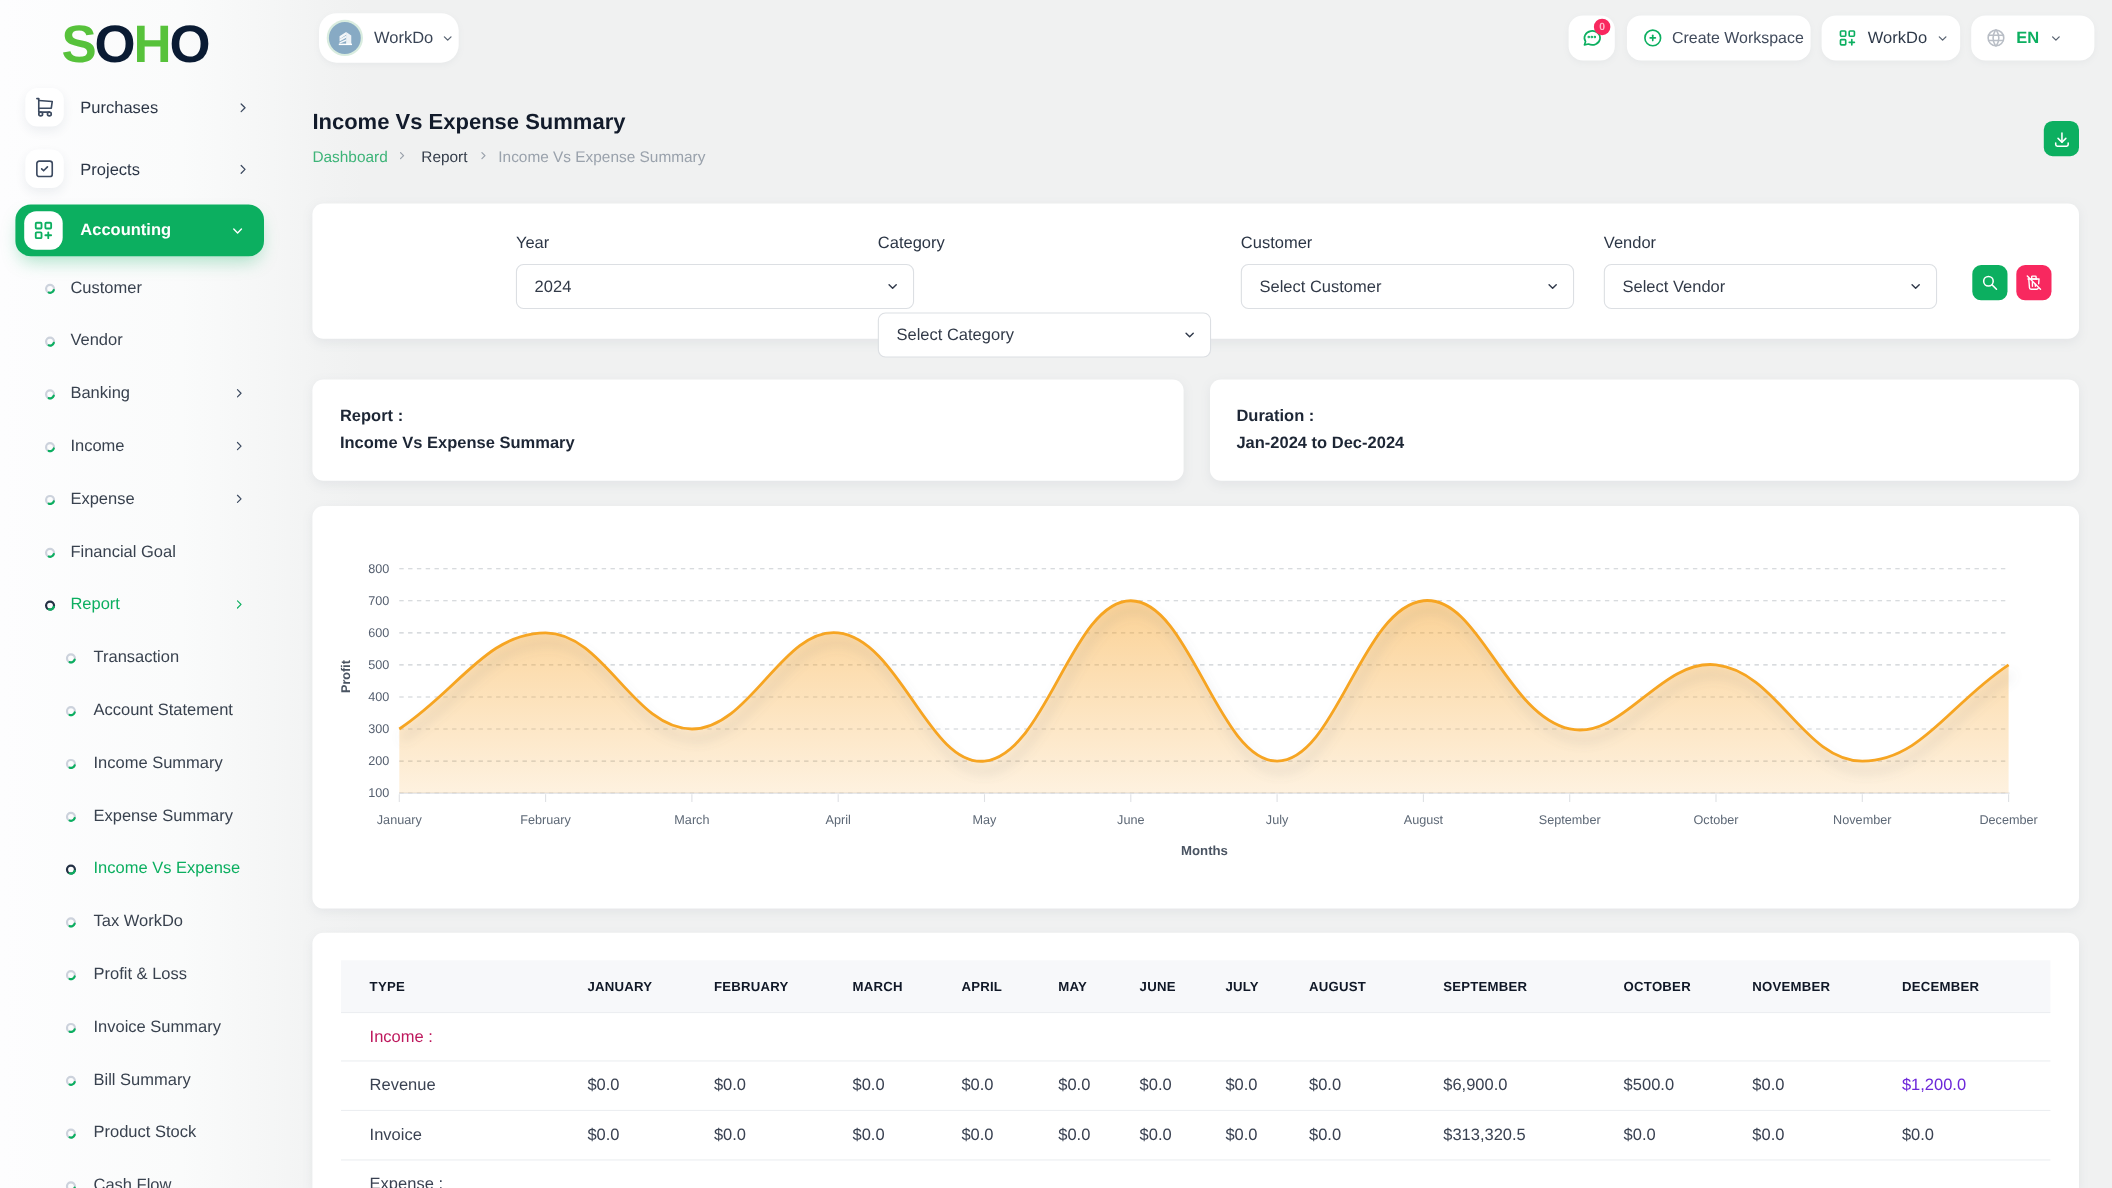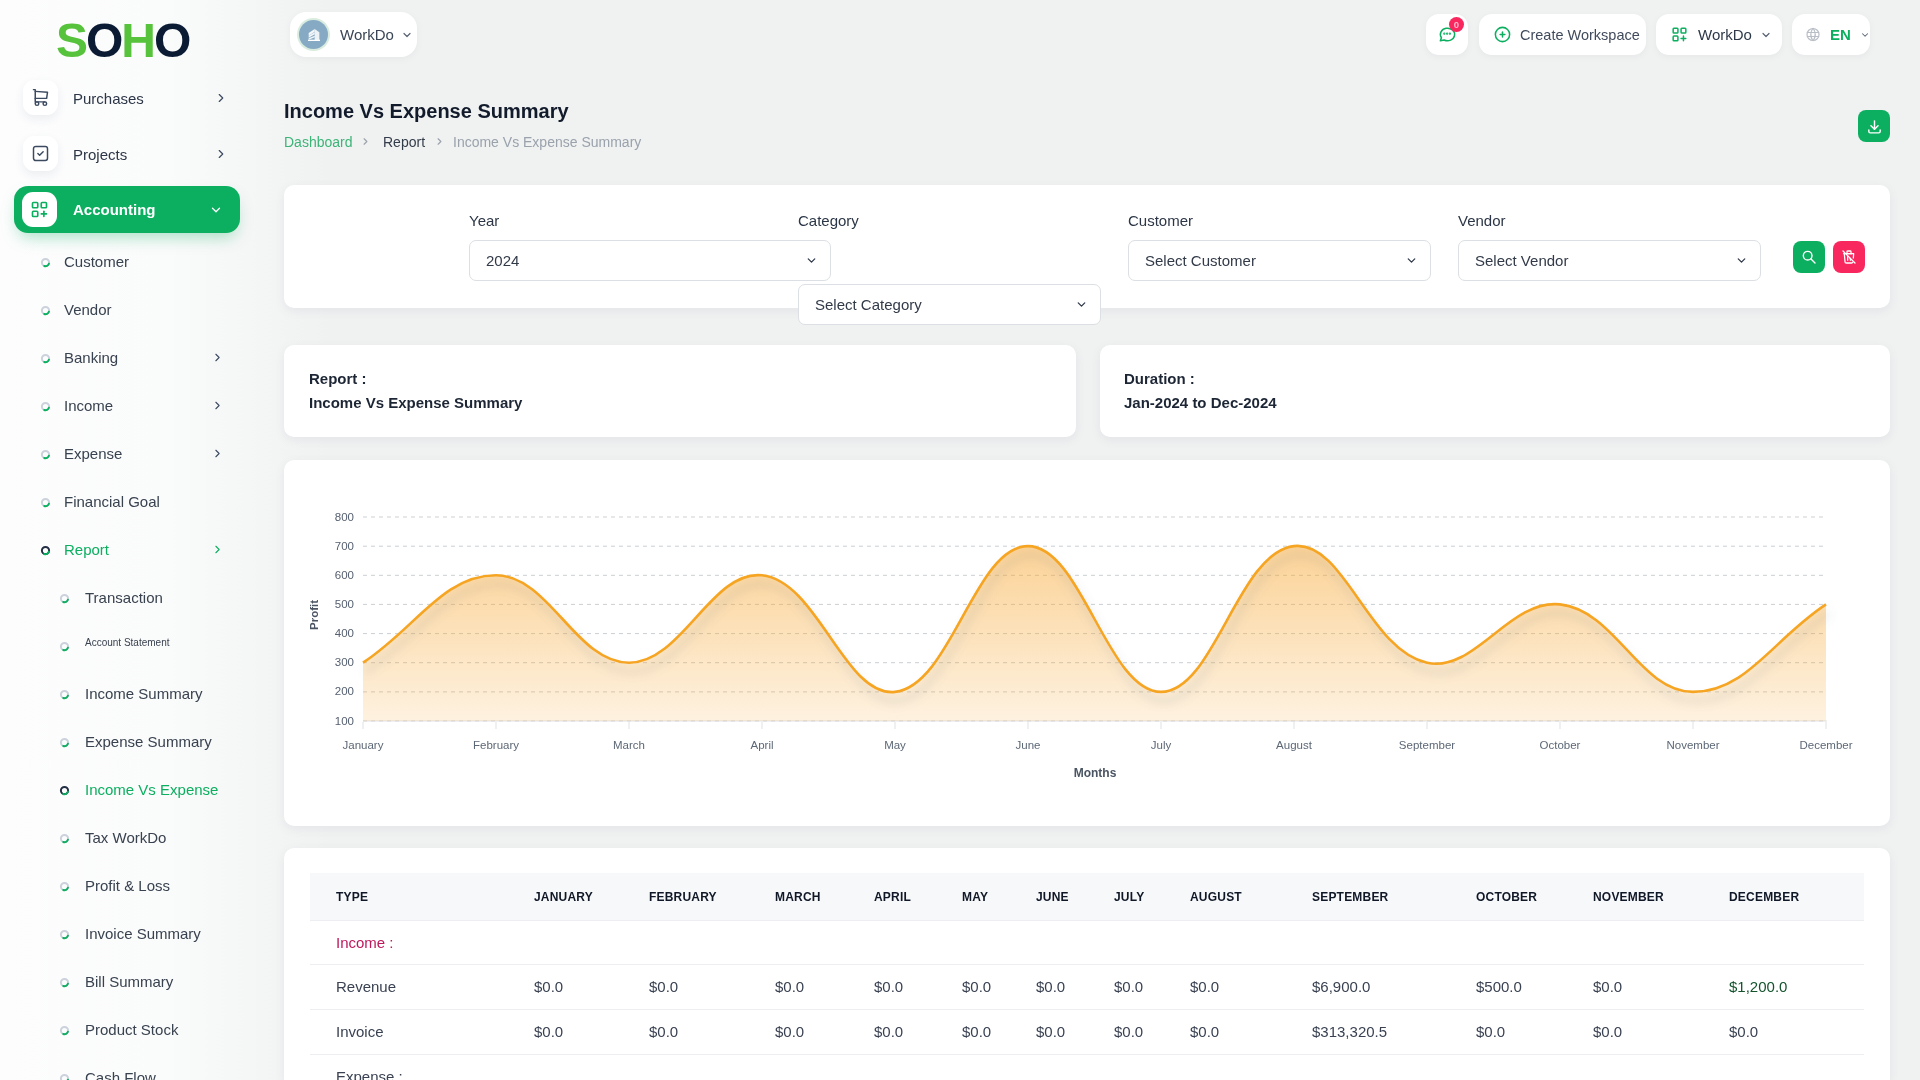--- a/index.html
+++ b/index.html
@@ -111,21 +111,21 @@
 
 <svg class="abs" style="left:59px;top:593px;" width="11" height="11" viewBox="0 0 11 11" fill="none">
     <circle cx="5.5" cy="5.5" r="3.6" stroke="#ccd2dc" stroke-width="2"></circle>
     <path d="M 8.88 6.73 A 3.6 3.6 0 0 1 4.27 8.94" stroke="#0caf60" stroke-width="2" stroke-linecap="round"></path>
   </svg>
 <div class="abs" style="left:85px;top:589px;font-size:15px;color:#39424f;">Transaction</div>
 <svg class="abs" style="left:59px;top:641px;" width="11" height="11" viewBox="0 0 11 11" fill="none">
     <circle cx="5.5" cy="5.5" r="3.6" stroke="#ccd2dc" stroke-width="2"></circle>
     <path d="M 8.88 6.73 A 3.6 3.6 0 0 1 4.27 8.94" stroke="#0caf60" stroke-width="2" stroke-linecap="round"></path>
   </svg>
-<div class="abs" style="left:85px;top:637px;font-size:10px;color:#39424f;">Account Statement</div>
+<div class="abs" style="left:85px;top:637px;font-size:15px;color:#39424f;">Account Statement</div>
 <svg class="abs" style="left:59px;top:689px;" width="11" height="11" viewBox="0 0 11 11" fill="none">
     <circle cx="5.5" cy="5.5" r="3.6" stroke="#ccd2dc" stroke-width="2"></circle>
     <path d="M 8.88 6.73 A 3.6 3.6 0 0 1 4.27 8.94" stroke="#0caf60" stroke-width="2" stroke-linecap="round"></path>
   </svg>
 <div class="abs" style="left:85px;top:685px;font-size:15px;color:#39424f;">Income Summary</div>
 <svg class="abs" style="left:59px;top:737px;" width="11" height="11" viewBox="0 0 11 11" fill="none">
     <circle cx="5.5" cy="5.5" r="3.6" stroke="#ccd2dc" stroke-width="2"></circle>
     <path d="M 8.88 6.73 A 3.6 3.6 0 0 1 4.27 8.94" stroke="#0caf60" stroke-width="2" stroke-linecap="round"></path>
   </svg>
 <div class="abs" style="left:85px;top:733px;font-size:15px;color:#39424f;">Expense Summary</div>
@@ -209,21 +209,21 @@
       <rect x="4" y="14" width="6" height="6" rx="1"></rect>
       <path d="M17 14v6"></path>
       <path d="M14 17h6"></path>
     </svg>
 <span style="margin-left:9px;font-size:15px;font-weight:500;color:#2e3949;">WorkDo</span>
 <svg style="margin-left:8px;" width="12" height="12" viewBox="0 0 24 24" fill="none" stroke="#5a6472" stroke-width="2.4" stroke-linecap="round" stroke-linejoin="round">
       <path d="M6 9l6 6l6 -6"></path>
     </svg>
 </div>
 
-<div class="pill-btn" style="left:1792px;top:14px;width:78px;height:41px;border-radius:13px;">
+<div class="pill-btn" style="left:1792px;top:14px;width:112px;height:41px;border-radius:13px;">
 <svg style="margin-left:13px;" width="19" height="19" viewBox="0 0 24 24" fill="none" stroke="#b9bec6" stroke-width="1.8" stroke-linecap="round" stroke-linejoin="round">
       <circle cx="12" cy="12" r="9"></circle>
       <path d="M3.6 9h16.8"></path>
       <path d="M3.6 15h16.8"></path>
       <path d="M11.5 3a17 17 0 0 0 0 18"></path>
       <path d="M12.5 3a17 17 0 0 1 0 18"></path>
     </svg>
 <span style="margin-left:9px;font-size:15px;font-weight:bold;color:#0caf60;">EN</span>
 <svg style="margin-left:9px;" width="12" height="12" viewBox="0 0 24 24" fill="none" stroke="#5a6472" stroke-width="2.4" stroke-linecap="round" stroke-linejoin="round">
       <path d="M6 9l6 6l6 -6"></path>
@@ -387,21 +387,21 @@
 <div class="abs" style="left:649px;top:978px;font-size:15px;color:#3a4252;">$0.0</div>
 <div class="abs" style="left:775px;top:978px;font-size:15px;color:#3a4252;">$0.0</div>
 <div class="abs" style="left:874px;top:978px;font-size:15px;color:#3a4252;">$0.0</div>
 <div class="abs" style="left:962px;top:978px;font-size:15px;color:#3a4252;">$0.0</div>
 <div class="abs" style="left:1036px;top:978px;font-size:15px;color:#3a4252;">$0.0</div>
 <div class="abs" style="left:1114px;top:978px;font-size:15px;color:#3a4252;">$0.0</div>
 <div class="abs" style="left:1190px;top:978px;font-size:15px;color:#3a4252;">$0.0</div>
 <div class="abs" style="left:1312px;top:978px;font-size:15px;color:#3a4252;">$6,900.0</div>
 <div class="abs" style="left:1476px;top:978px;font-size:15px;color:#3a4252;">$500.0</div>
 <div class="abs" style="left:1593px;top:978px;font-size:15px;color:#3a4252;">$0.0</div>
-<div class="abs" style="left:1729px;top:978px;font-size:15px;color:#14532d;">$1,200.0</div>
+<div class="abs" style="left:1729px;top:978px;font-size:15px;color:#6d28d9;">$1,200.0</div>
 <div class="abs" style="left:336px;top:1023px;font-size:15px;color:#3a4252;">Invoice</div>
 <div class="abs" style="left:534px;top:1023px;font-size:15px;color:#3a4252;">$0.0</div>
 <div class="abs" style="left:649px;top:1023px;font-size:15px;color:#3a4252;">$0.0</div>
 <div class="abs" style="left:775px;top:1023px;font-size:15px;color:#3a4252;">$0.0</div>
 <div class="abs" style="left:874px;top:1023px;font-size:15px;color:#3a4252;">$0.0</div>
 <div class="abs" style="left:962px;top:1023px;font-size:15px;color:#3a4252;">$0.0</div>
 <div class="abs" style="left:1036px;top:1023px;font-size:15px;color:#3a4252;">$0.0</div>
 <div class="abs" style="left:1114px;top:1023px;font-size:15px;color:#3a4252;">$0.0</div>
 <div class="abs" style="left:1190px;top:1023px;font-size:15px;color:#3a4252;">$0.0</div>
 <div class="abs" style="left:1312px;top:1023px;font-size:15px;color:#3a4252;">$313,320.5</div>

